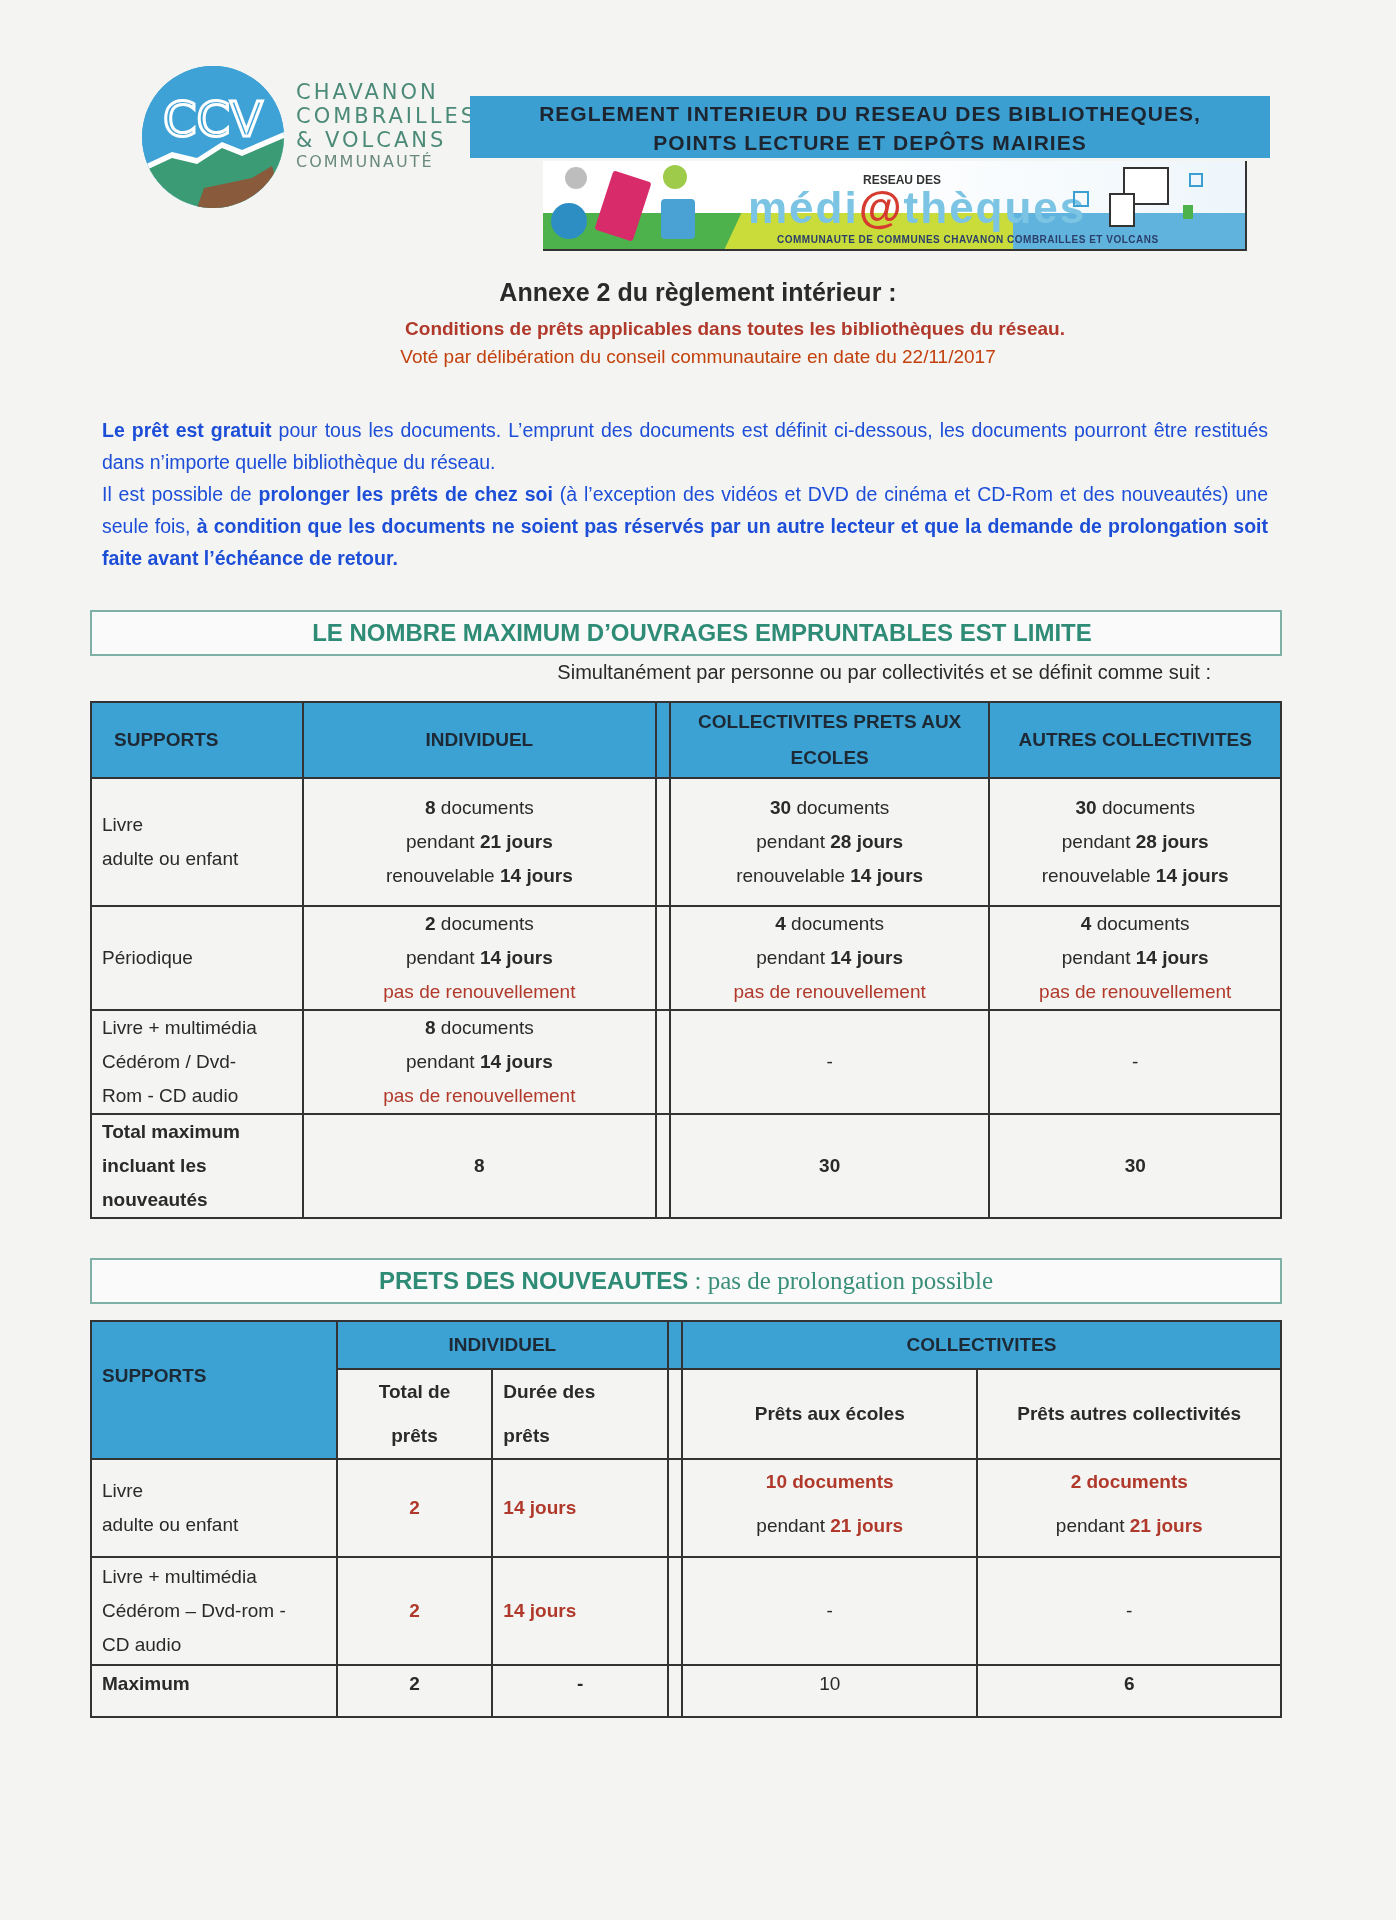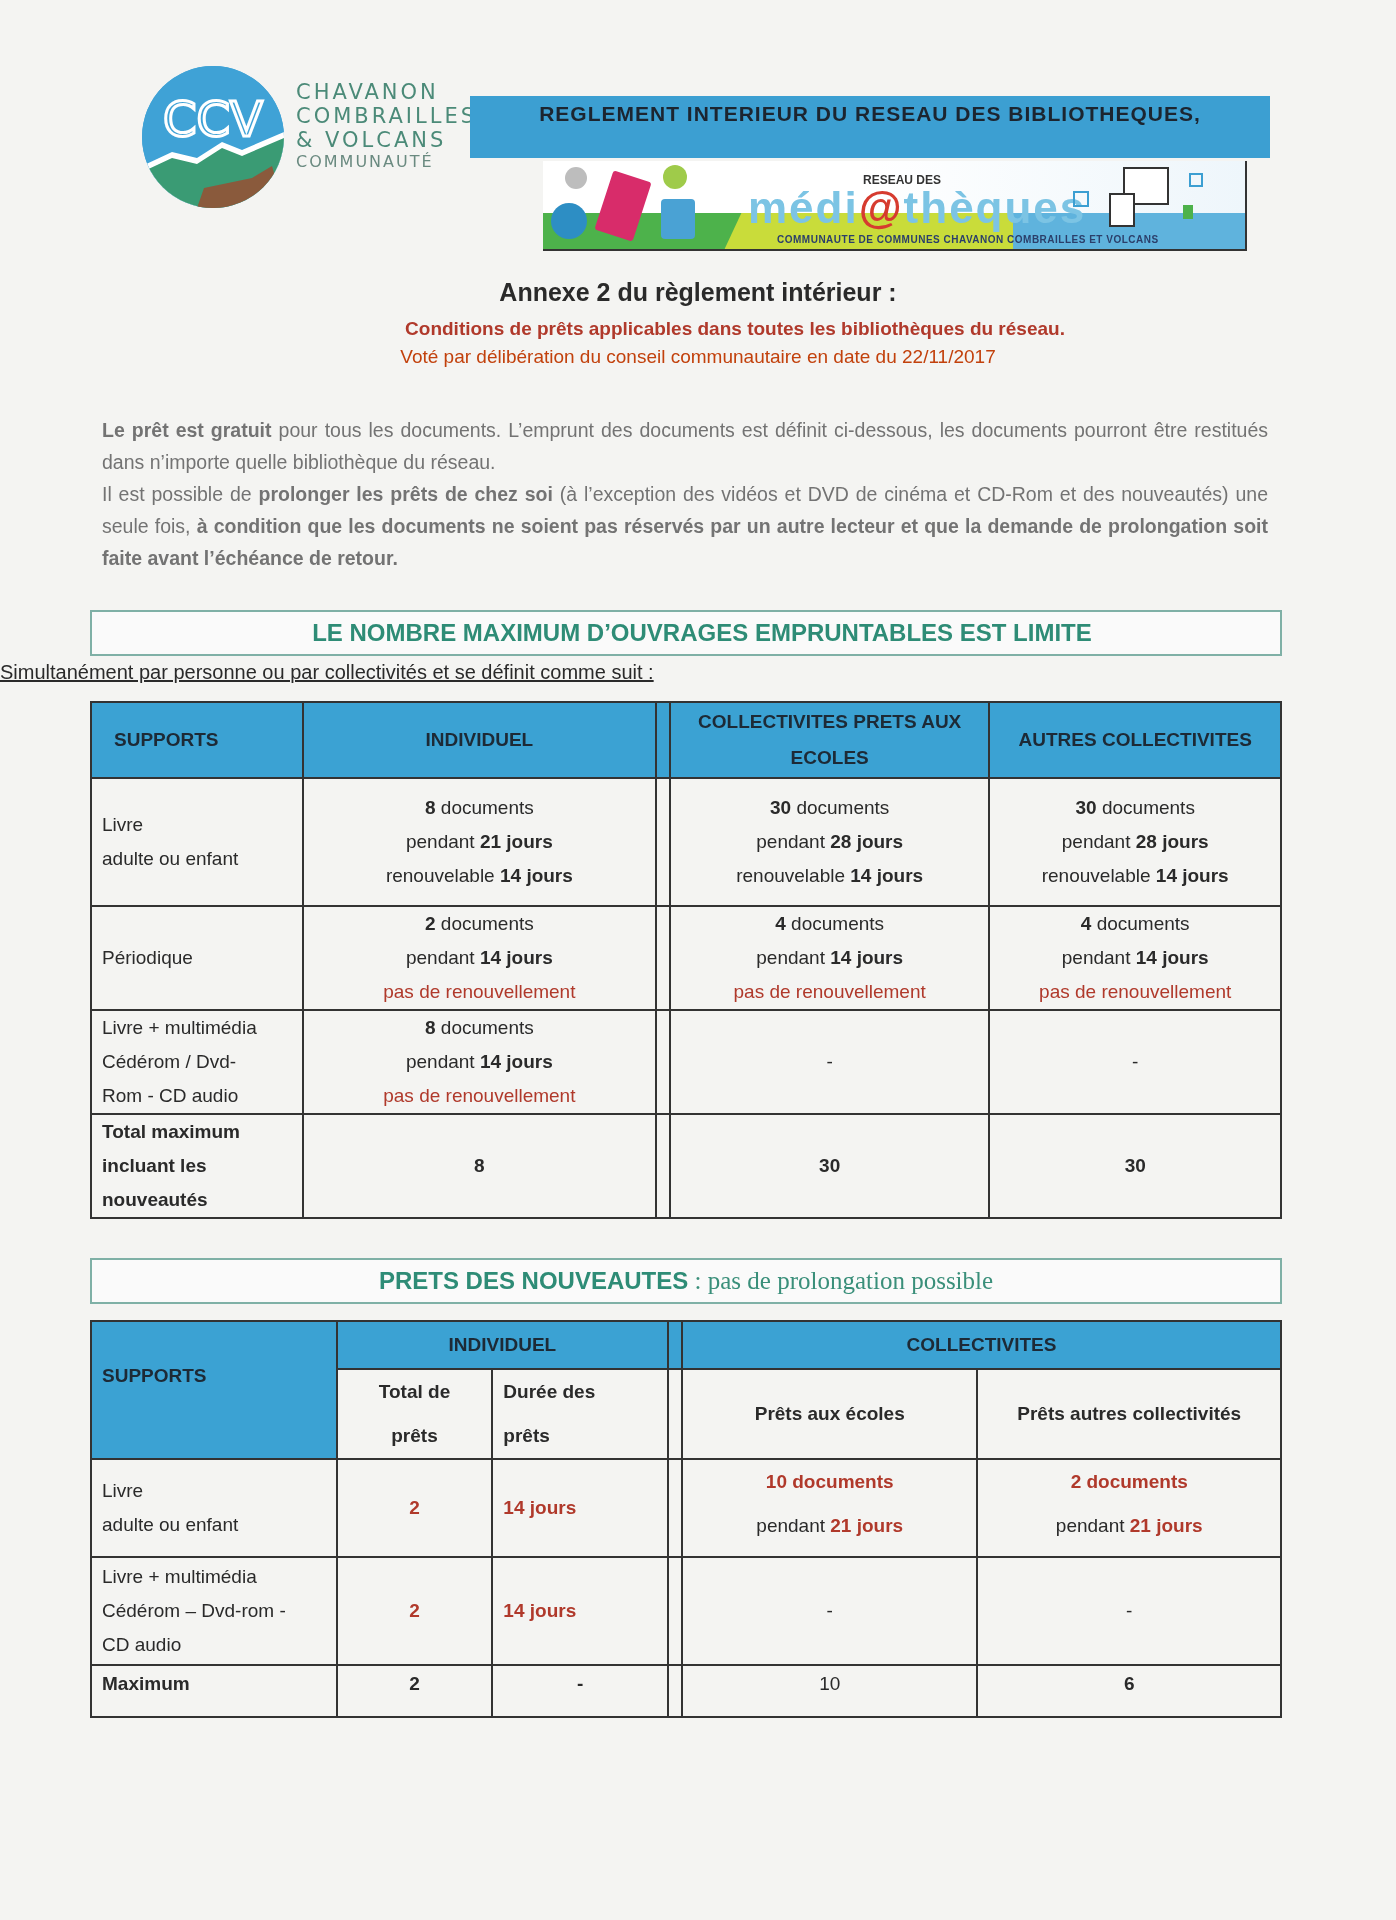--- a/index.html
+++ b/index.html
@@ -58,31 +58,31 @@
   .media-banner .sq2 { position:absolute; left:646px; top:12px; width:10px; height:10px; border:2px solid #3c9fd2; }
   .media-banner .sq3 { position:absolute; left:640px; top:44px; width:10px; height:14px; background:#4db24b; }
 
   
   .annexe { left: 0; width: 1396px; top: 278px; text-align: center; font-weight: bold; font-size: 25px; color: #2a2a2a; }
   .conditions { left: 0; width: 1396px; top: 318px; text-align: center; font-weight: bold; font-size: 19px; color: #b0392b; margin-left: 37px; }
   .vote { left: 0; width: 1396px; top: 346px; text-align: center; font-size: 19px; color: #c2410c; }
 
   .intro {
     left: 102px; top: 414px; width: 1166px; font-size: 19.5px; line-height: 32px;
-    text-align: justify; color: #737373;
+    text-align: justify; color: #1d4ed8;
   }
   .intro b { font-weight: bold; }
 
   
   .section-box {
     border: 2px solid #7fb0a6; background: #fafafa;
     text-align: center; color: #2e8c76; font-weight: bold; box-sizing: border-box;
   }
   .sec1 { left: 90px; top: 610px; width: 1192px; height: 46px; font-size: 24px; line-height: 42px; padding-left: 32px; }
-  .sub1 { left: 0; width: 1211px; top: 661px; text-align: left; font-size: 20px; text-decoration: underline; }
+  .sub1 { left: 0; width: 1211px; top: 661px; text-align: right; font-size: 20px; }
   .sec2 { left: 90px; top: 1258px; width: 1192px; height: 46px; font-size: 24px; line-height: 42px; }
   .sec2 .light { font-family: "Liberation Serif", serif; font-weight: normal; color: #3a8f7a; font-size: 25px; }
 
   
   table { border-collapse: collapse; position: absolute; }
   td, th { border: 2px solid #333; font-size: 19px; padding: 0 6px; }
   .hdr { background: #3ba2d3; color: #1d2a36; font-weight: bold; }
   .gap { border-top: 2px solid #333; border-bottom: 2px solid #333; border-left: 2px solid #333; border-right: 2px solid #333; width: 10px; padding: 0; background: #f4f4f2; }
   .gap.hdr { background: #3ba2d3; }
   .c { text-align: center; }
@@ -109,20 +109,21 @@
 </div>
 <div class="abs logo-text">
   <div>CHAVANON</div>
   <div>COMBRAILLES</div>
   <div>&amp; VOLCANS</div>
   <div class="l4">COMMUNAUTÉ</div>
 </div>
 
 <div class="abs banner">
   <div>REGLEMENT INTERIEUR DU RESEAU DES BIBLIOTHEQUES,</div>
+  <div>POINTS LECTURE ET DEPÔTS MAIRIES</div>
 </div>
 <div class="abs media-banner">
   <div class="green"></div>
   <div class="lime"></div>
   <div class="blue"></div>
   <div class="disc1"></div>
   <div class="disc2"></div>
   <div class="monitor"></div>
   <div class="book"></div>
   <div class="globe"></div>

